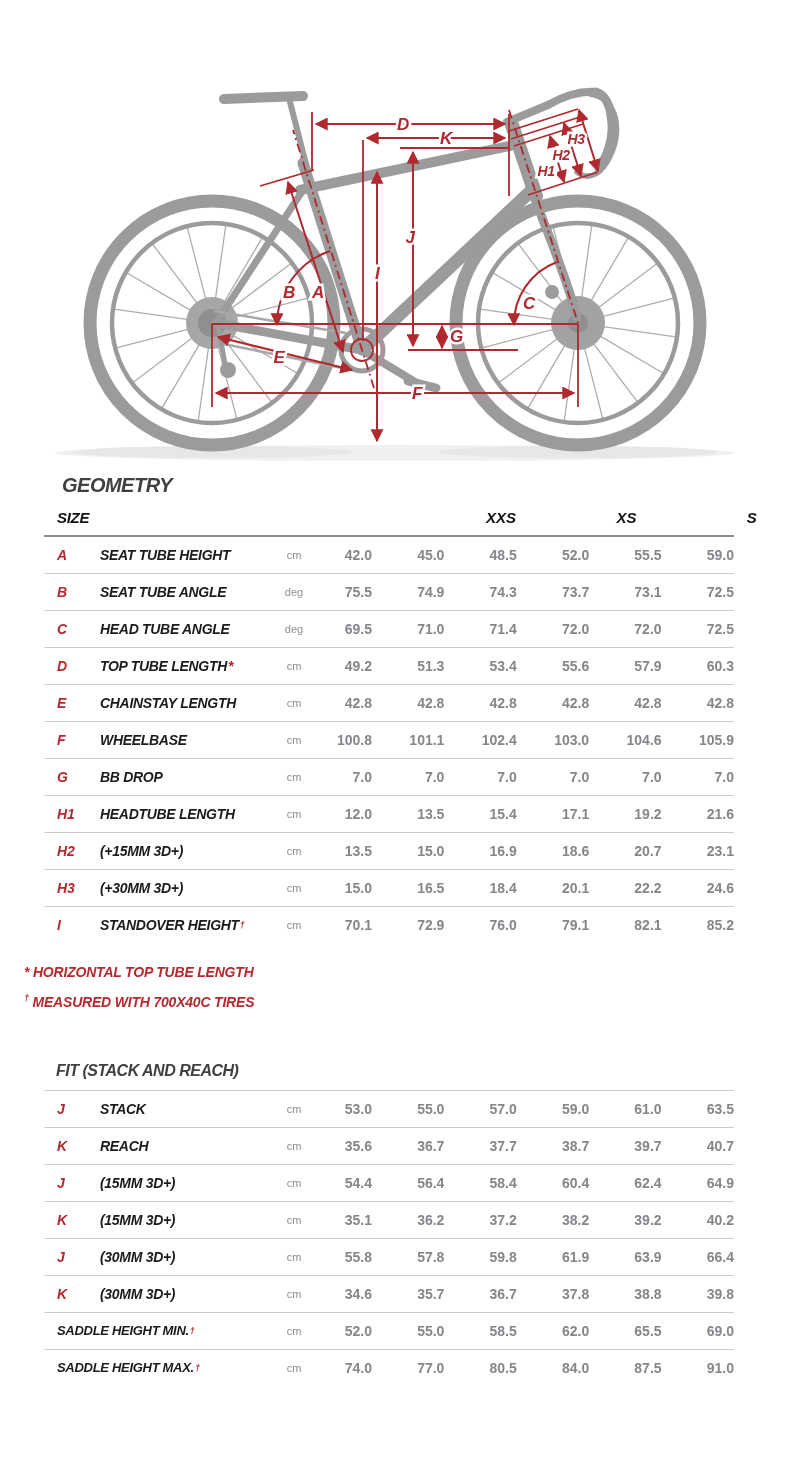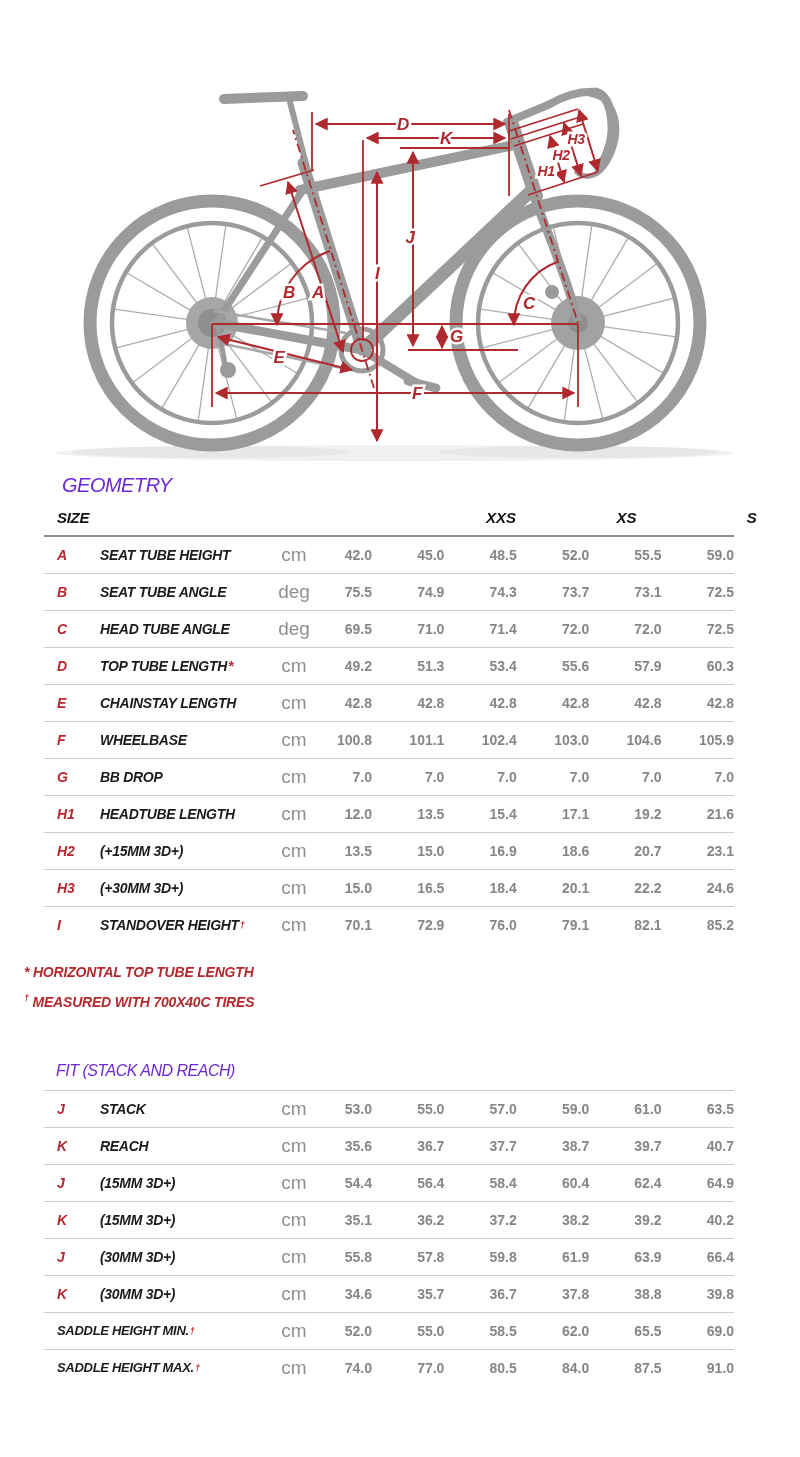--- a/index.html
+++ b/index.html
@@ -13,34 +13,34 @@
   .dim{stroke:#b0292f;stroke-width:2;fill:none;}
   .dimthin{stroke:#b0292f;stroke-width:1.8;fill:none;}
   .dashdot{stroke-dasharray:9 4 2 4;}
   .dimlbl{font:italic 700 17px "Liberation Sans","DejaVu Sans",sans-serif;fill:#b0292f;
           stroke:#ffffff;stroke-width:5px;paint-order:stroke;text-anchor:middle;letter-spacing:-0.5px;}
   .dimlbl.sm{font-size:14px;}
   .dimlbl.as{text-anchor:start;}
 
   
   .tableblock{margin-left:44px;width:690px;}
-  .sec-title{color:#6d28d9;font-style:italic;font-weight:400;font-size:20px;letter-spacing:-0.5px;line-height:20px;}
+  .sec-title{color:#404040;font-style:italic;font-weight:700;font-size:20px;letter-spacing:-0.5px;line-height:20px;}
   #geo-title{margin:10px 0 8px 62px;}
   #fit-title{margin:46px 0 9px 56px;font-size:16px;}
   .hrow,.trow{display:grid;grid-template-columns:56px 164px 60px 48px repeat(5,72.4px);align-items:center;}
   .hrow{height:28px;gap:48px;}
   .trow{height:36px;border-bottom:1px solid #cdcdcd;}
   .trow.last{border-bottom:none;}
   .hrule{height:2px;background:#8e8e8e;margin-top:4px;}
   .tablerule{height:1px;background:#cdcdcd;}
   .c{display:flex;align-items:center;min-width:0;}
   .c.letter{padding-left:13px;color:#b5282e;font-style:italic;font-weight:800;font-size:14px;}
   .c.name{color:#1b1b1b;font-style:italic;font-weight:800;font-size:14px;letter-spacing:-0.3px;white-space:nowrap;}
   .c.name.span2{grid-column:1/3;padding-left:13px;font-size:13px;font-style:italic;}
-  .c.unit{justify-content:center;color:#8e8f93;font-size:19px;}
+  .c.unit{justify-content:center;color:#8e8f93;font-size:11px;}
   .c.val{justify-content:flex-end;color:#85868a;font-weight:700;font-size:14px;}
   .c.hlabel{grid-column:1/4;padding-left:13px;color:#111;font-style:italic;font-weight:800;font-size:15px;letter-spacing:-0.3px;}
   .c.hcol{justify-content:flex-end;color:#111;font-style:italic;font-weight:800;font-size:15px;}
   .mark{color:#b5282e;margin-left:1px;}
   sup.mark{font-size:9px;font-weight:800;}
   .footnotes{margin:16px 0 0 24px;}
   .fnline{color:#b5282e;font-style:italic;font-weight:800;font-size:14px;line-height:26px;letter-spacing:-0.2px;}
   .fnline sup{font-size:9px;}
   #fit-footnote{margin:10px 0 40px 56px;}
 </style>

